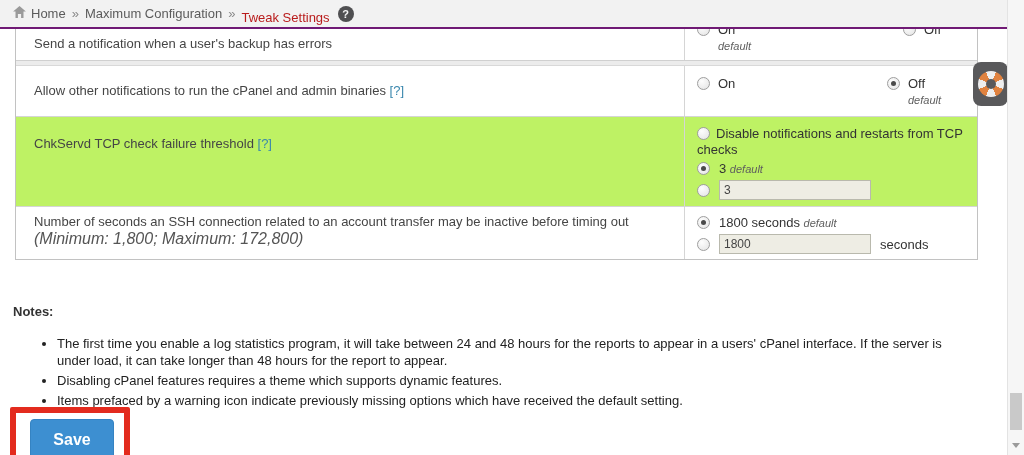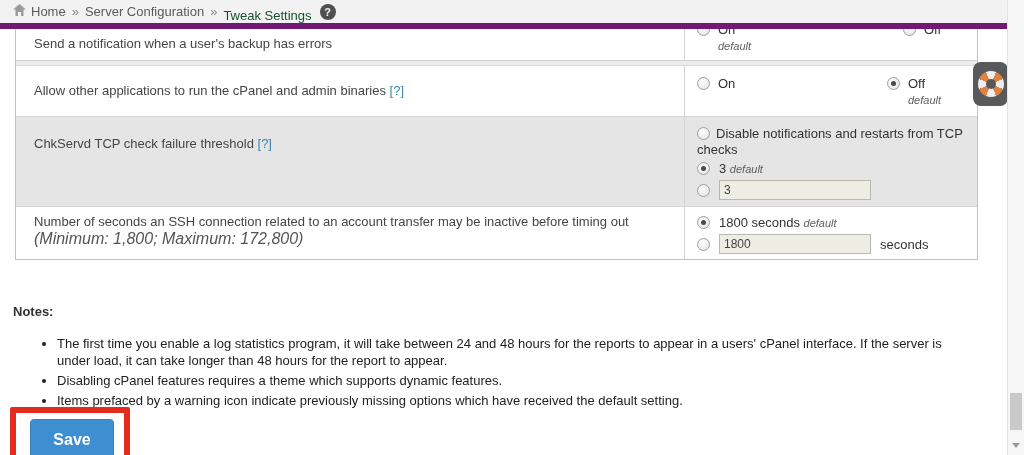--- a/index.html
+++ b/index.html
@@ -1,42 +1,42 @@
 <!DOCTYPE html>
 <html><head>
 <meta charset="utf-8">
 <style>
   * { margin:0; padding:0; box-sizing:border-box; }
   html,body { width:1024px; height:455px; overflow:hidden; background:#fff;
     font-family:"Liberation Sans", sans-serif; color:#444; }
 
   
   .breadcrumb-bar { position:absolute; left:0; top:0; width:1007px; height:29px;
-    background:#f2f2f2; border-bottom:6px solid #701a75;
+    background:#f2f2f2; border-bottom:2px solid #701a75;
     display:flex; align-items:center; padding-left:13px; font-size:13px; color:#5b5b5b; }
   .breadcrumb-bar a { color:#5b5b5b; text-decoration:none; }
   .bc-sep { margin:0 6px; color:#8a8a8a; }
-  .bc-current { color:#14532d;margin-top:8px; }
+  .bc-current { color:#b91c1c;margin-top:8px; }
   .home-ic { margin-right:5px; display:inline-block; }
   .help-badge { margin-left:8px; width:16px; height:16px; border-radius:50%;
     background:#4f4f51; color:#f4f4f4; font-size:11px; font-weight:bold;
     display:inline-flex; align-items:center; justify-content:center; cursor:pointer; }
 
   
   .settings-table { position:absolute; left:15px; top:29px; width:963px;
     border-left:1px solid #c2c2c2; border-right:1px solid #c2c2c2; border-bottom:1px solid #c2c2c2; }
   .t-row { display:flex; width:100%; }
   .cell-label { width:668px; padding:6px 16px 4px 18px; font-size:13px; color:#454545; line-height:17px; }
   .cell-control { width:293px; border-left:1px solid #d5d5d5; padding:0 6px 0 12px;
     font-size:13px; color:#333; }
   .row-1 { height:32px; border-bottom:1px solid #d0d0d0; }
   .row-1 .cell-control { overflow:hidden; }
   .row-spacer { height:5px; background:#ececec; border-bottom:1px solid #d9d9d9; }
   .row-2 { height:51px; border-bottom:1px solid #d5d5d5; }
-  .row-3 { height:90px; background:#e5e5e5; border-bottom:1px solid #d5d5d5; }
+  .row-3 { height:90px; background:#bef264; border-bottom:1px solid #d5d5d5; }
   .row-4 { height:52px; background:#fff; }
   .row-2 .cell-label { padding-top:16px; }
   .row-3 .cell-label { padding-top:18px; }
 
   .radio { display:inline-block; width:13px; height:13px; border-radius:50%;
     border:1px solid #9e9e9e; background:radial-gradient(circle at 35% 30%, #fdfdfd, #e3e3e3);
     vertical-align:middle; position:relative; cursor:pointer; flex:none; }
   .radio.checked::after { content:""; position:absolute; left:3px; top:3px;
     width:5px; height:5px; border-radius:50%; background:#4a4a4a; }
 
@@ -90,21 +90,21 @@
 </style>
 </head>
 <body>
 
 <div class="breadcrumb-bar">
   <span class="home-ic"><svg width="13" height="12" viewBox="0 0 16 15">
         <path d="M8 0 L16 7 H13 V15 H10 V10 H6 V15 H3 V7 H0 Z" fill="#9a9a9a"></path>
       </svg></span>
   <a href="#">Home</a>
   <span class="bc-sep">»</span>
-  <a href="#">Server Configuration</a>
+  <a href="#">Maximum Configuration</a>
   <span class="bc-sep">»</span>
   <span class="bc-current">Tweak Settings</span>
   <span class="help-badge">?</span>
 </div>
 
 <div class="settings-table">
 
   <div class="t-row row-1">
     <div class="cell-label">Send a notification when a user's backup has errors</div>
     <div class="cell-control">
@@ -122,21 +122,21 @@
             <span>Off</span>
           </div>
         </div>
       </div>
     </div>
   </div>
   <div class="row-spacer"></div>
 
   <div class="t-row row-2">
     <div class="cell-label">
-      <span>Allow other applications to run the cPanel and admin binaries</span>
+      <span>Allow other notifications to run the cPanel and admin binaries</span>
       <a href="#" class="help-link">[?]</a>
     </div>
     <div class="cell-control">
       <div class="onoff-group">
         <div class="onoff-option">
           <div class="opt-main">
             <span class="radio"></span>
             <span>On</span>
           </div>
         </div>

